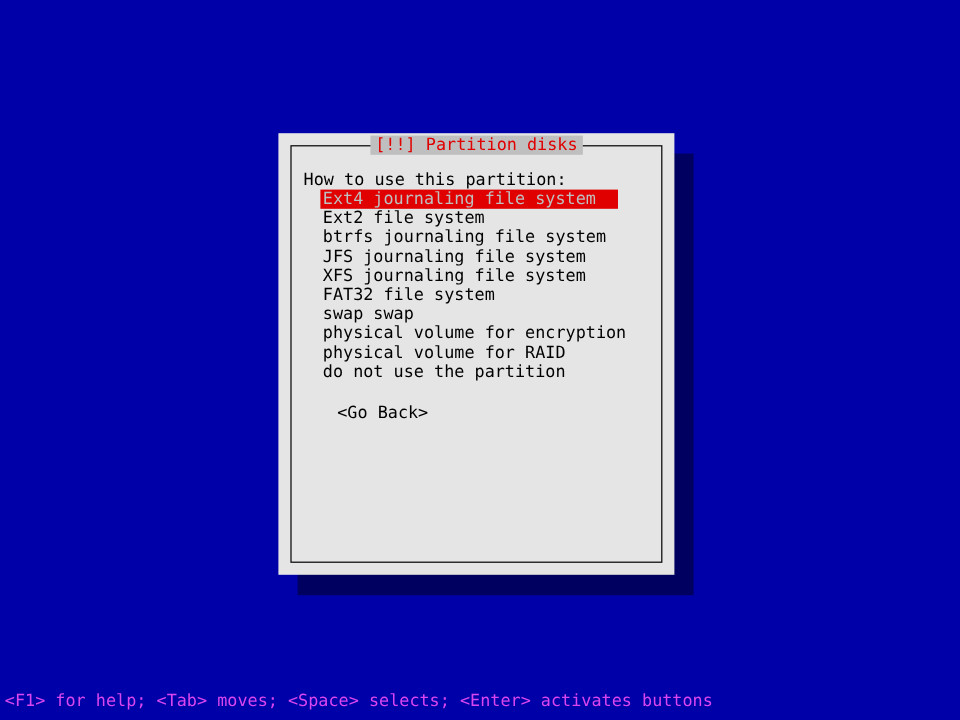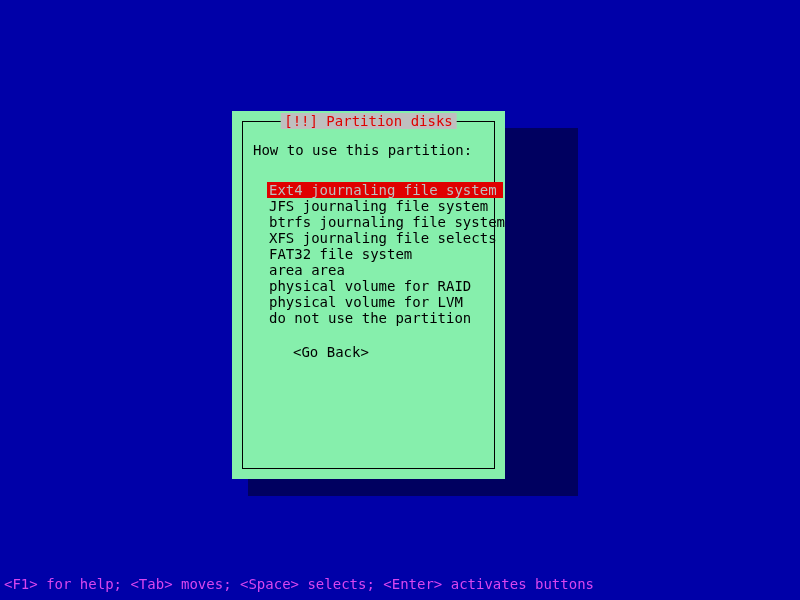--- a/index.html
+++ b/index.html
@@ -17,23 +17,23 @@
       left: 248px;
       top: 128px;
       width: 330px;
       height: 368px;
       background: #000060;
     }
     .dialog {
       position: absolute;
       left: 232px;
       top: 111px;
-      width: 273px;
+      width: 330px;
       height: 368px;
-      background: #86efac;
+      background: #e5e5e5;
       padding: 10px;
     }
     .dialog-inner {
       border: 1px solid #000;
       width: 100%;
       height: 100%;
       position: relative;
       padding: 20px 10px 10px 10px;
     }
     .dialog-title {
@@ -61,27 +61,26 @@
       white-space: nowrap;
       padding: 0 2px;
       display: inline-block;
     }
     .option-row {
       line-height: 16px;
     }
     .option.selected {
       background: #E00000;
       color: #BFBFBF;
-      padding-right: 6px;
-      margin-top: 24px;
+      padding-right: 18px;
     }
     .go-back {
       color: #000;
       margin-top: 18px;
-      margin-left: 40px;
+      margin-left: 28px;
       cursor: pointer;
       display: inline-block;
     }
     .help-bar {
       position: absolute;
       left: 4px;
       bottom: 8px;
       color: #d946ef;
       white-space: nowrap;
     }
@@ -92,26 +91,27 @@
 <div class="shadow"></div>
 
 <div class="dialog">
   <div class="dialog-inner">
     <div class="dialog-title">
       <span class="title-bracket"></span><span class="title-text">[!!]</span> <span class="title-text">Partition disks</span><span class="title-bracket"></span>
     </div>
     <div class="prompt">How to use this partition:</div>
     <div class="options">
         <div class="option-row"><span class="option selected">Ext4 journaling file system</span></div>
+        <div class="option-row"><span class="option">Ext2 file system</span></div>
+        <div class="option-row"><span class="option">btrfs journaling file system</span></div>
         <div class="option-row"><span class="option">JFS journaling file system</span></div>
-        <div class="option-row"><span class="option">btrfs journaling file system</span></div>
-        <div class="option-row"><span class="option">XFS journaling file selects</span></div>
+        <div class="option-row"><span class="option">XFS journaling file system</span></div>
         <div class="option-row"><span class="option">FAT32 file system</span></div>
-        <div class="option-row"><span class="option">area area</span></div>
+        <div class="option-row"><span class="option">swap swap</span></div>
+        <div class="option-row"><span class="option">physical volume for encryption</span></div>
         <div class="option-row"><span class="option">physical volume for RAID</span></div>
-        <div class="option-row"><span class="option">physical volume for LVM</span></div>
         <div class="option-row"><span class="option">do not use the partition</span></div>
       </div>
     <div class="go-back">&lt;Go Back&gt;</div>
   </div>
 </div>
 
 <div class="help-bar">&lt;F1&gt; for help; &lt;Tab&gt; moves; &lt;Space&gt; selects; &lt;Enter&gt; activates buttons</div>
 
 </body></html>

